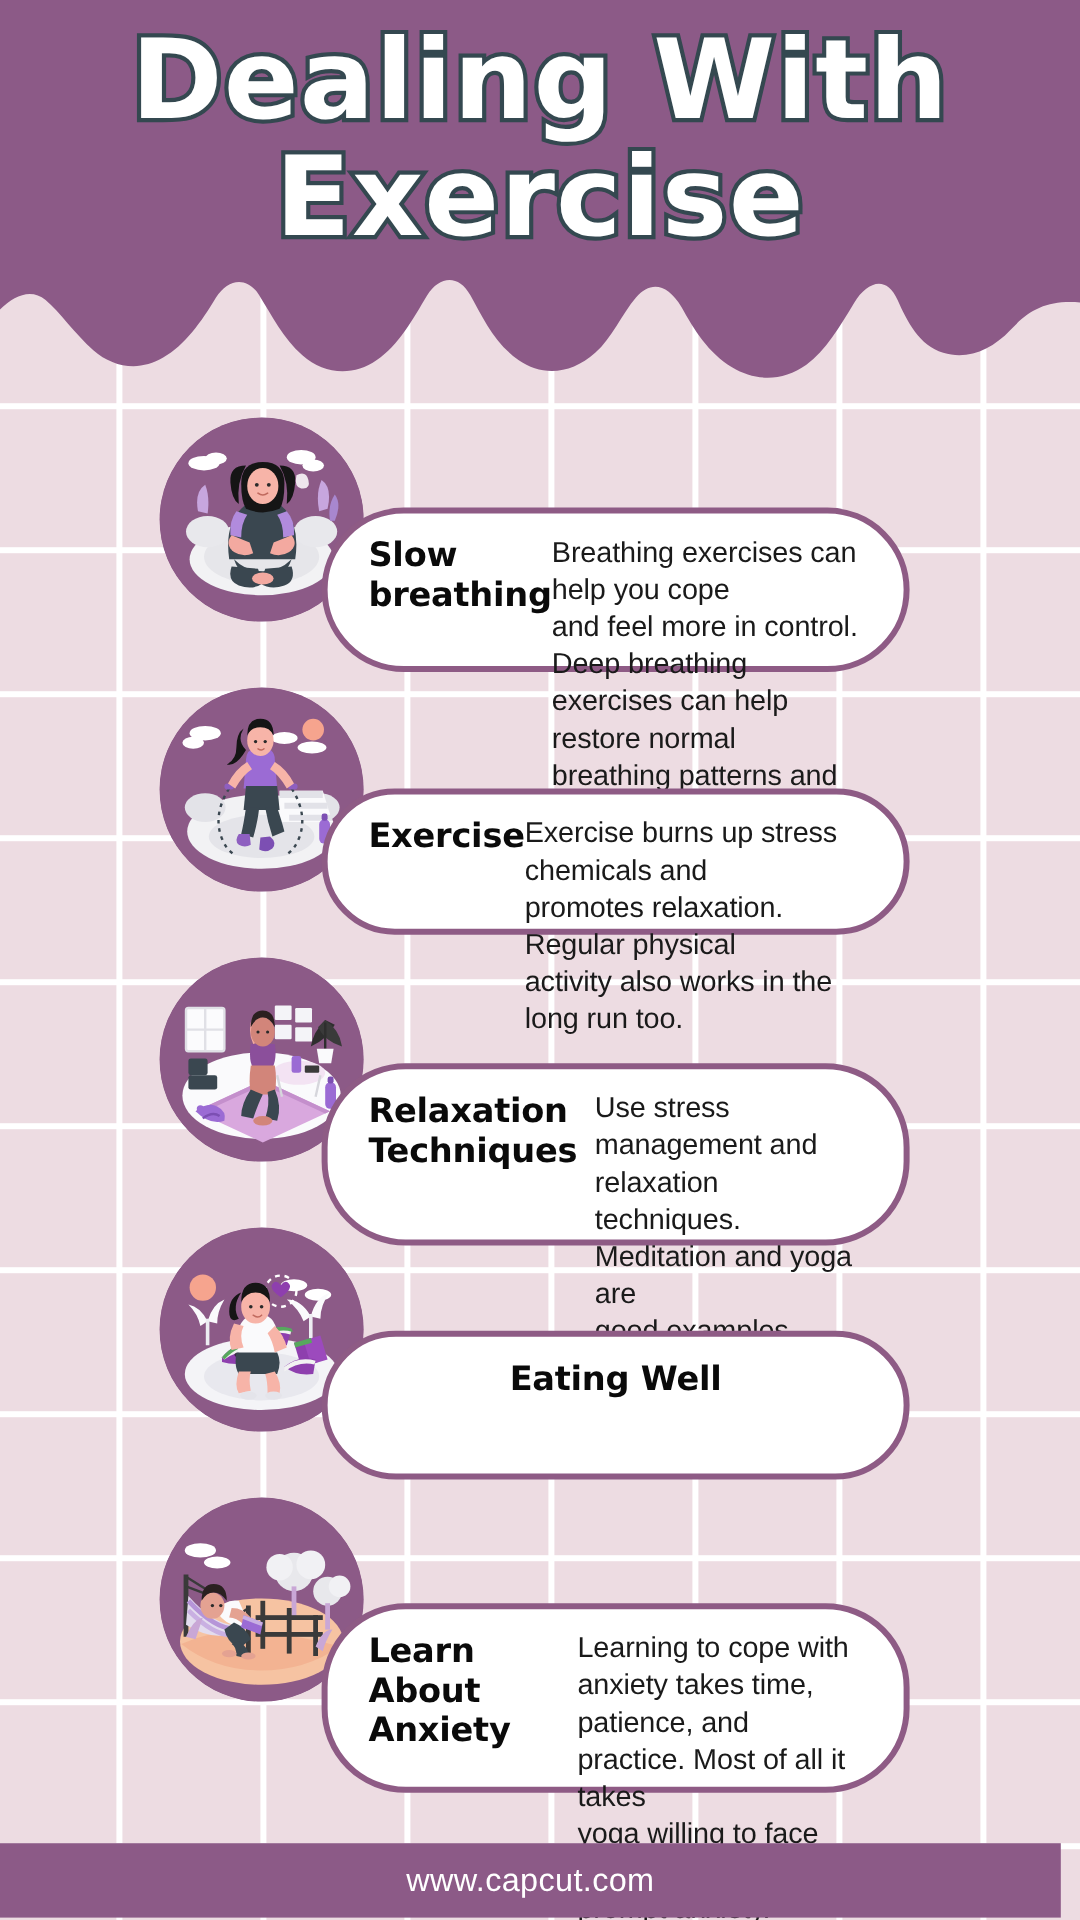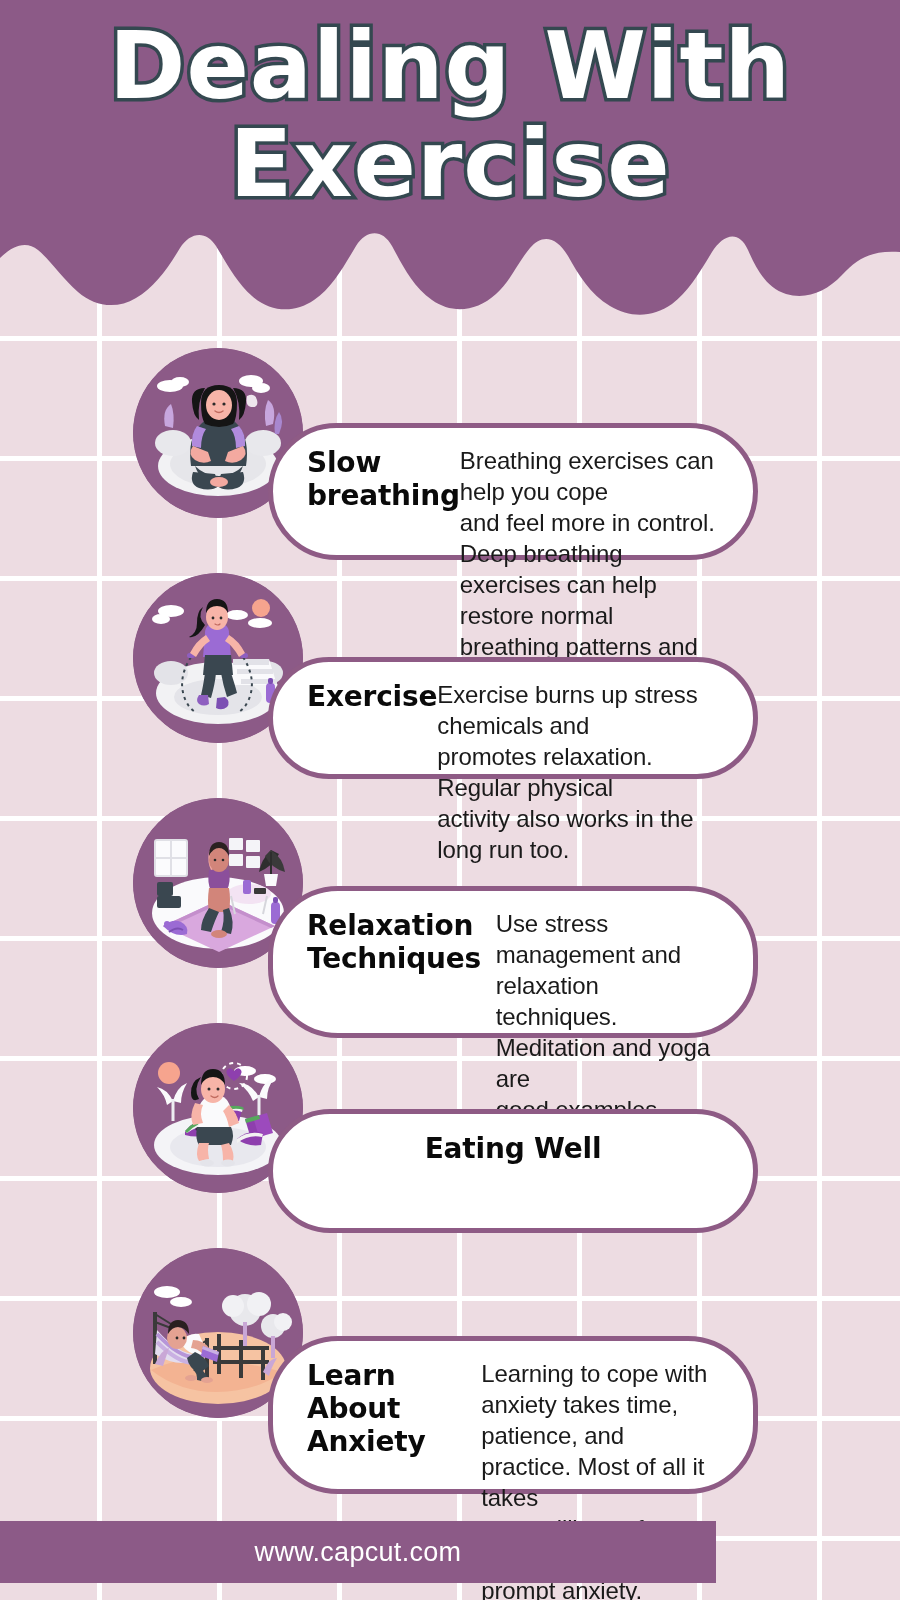--- a/index.html
+++ b/index.html
@@ -109,22 +109,22 @@
     line-height: 1.29;
     color: #1A1A1A;
     letter-spacing: -0.1px;
     white-space: pre-line;
   }
 
   
   .footer {
     position: absolute;
     left: 0;
-    bottom: 17px;
-    width: 716px;
+    bottom: 2px;
+    width: 884px;
     height: 62px;
     background: #8C5A87;
     display: flex;
     align-items: center;
     justify-content: center;
     z-index: 7;
   }
   .footer-text {
     color: #FFFFFF;
     font-family: "Liberation Sans", sans-serif;

